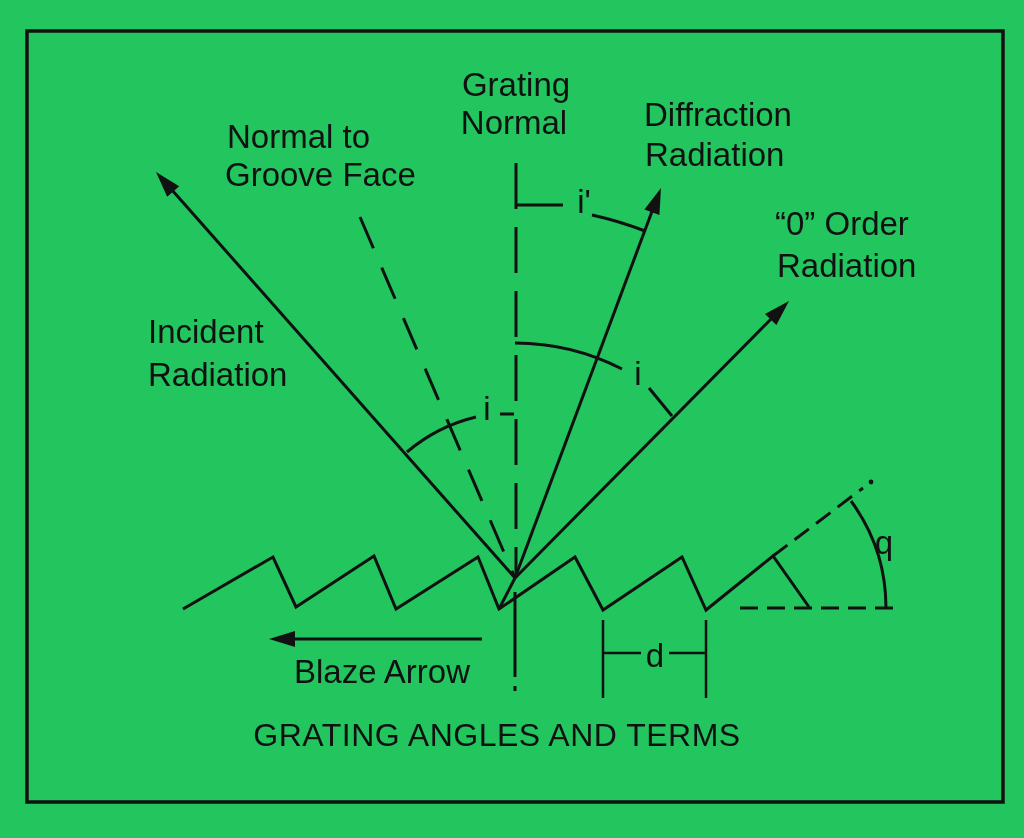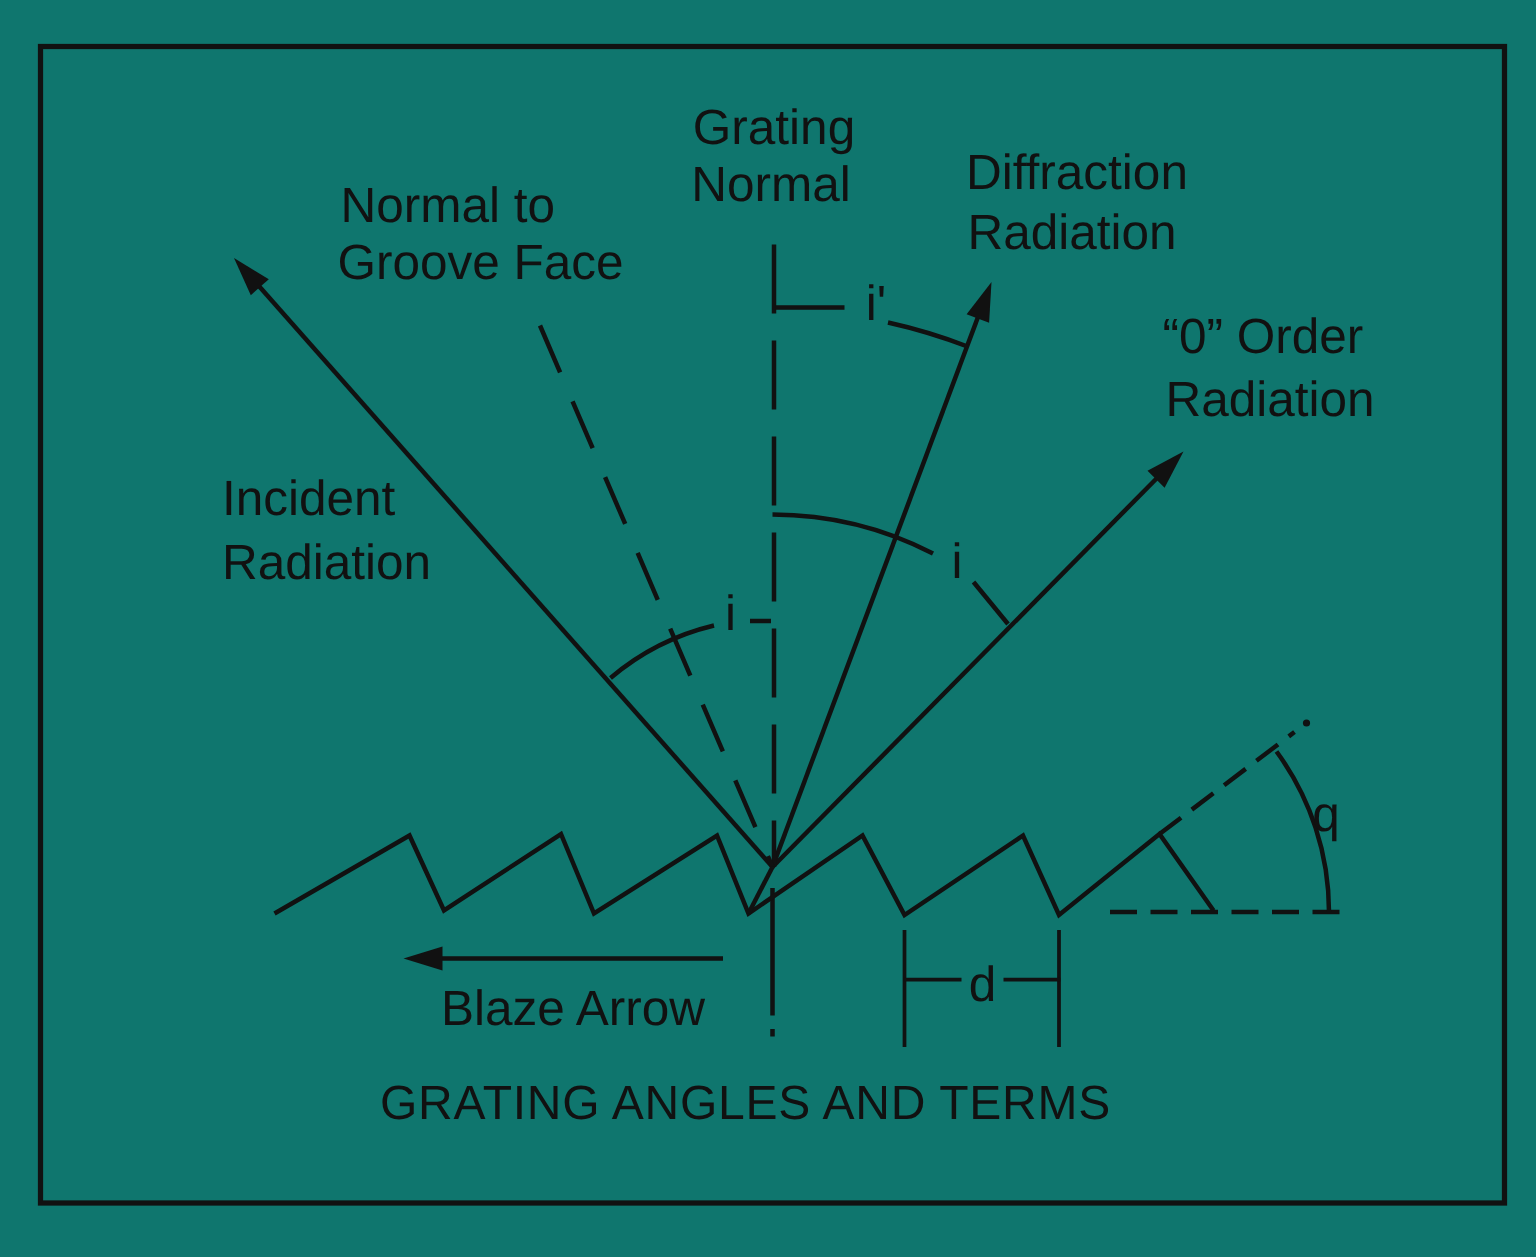--- a/index.html
+++ b/index.html
@@ -4,21 +4,21 @@
 <style>
   html, body {
     margin: 0;
     padding: 0;
     background: #ffffff;
   }
   .figure-canvas {
     position: relative;
     width: 1024px;
     height: 838px;
-    background: #0f766e;
+    background: #22c55e;
     overflow: hidden;
   }
   svg {
     display: block;
     width: 1024px;
     height: 838px;
   }
   text {
     font-family: "Liberation Sans", "DejaVu Sans", sans-serif;
   }

